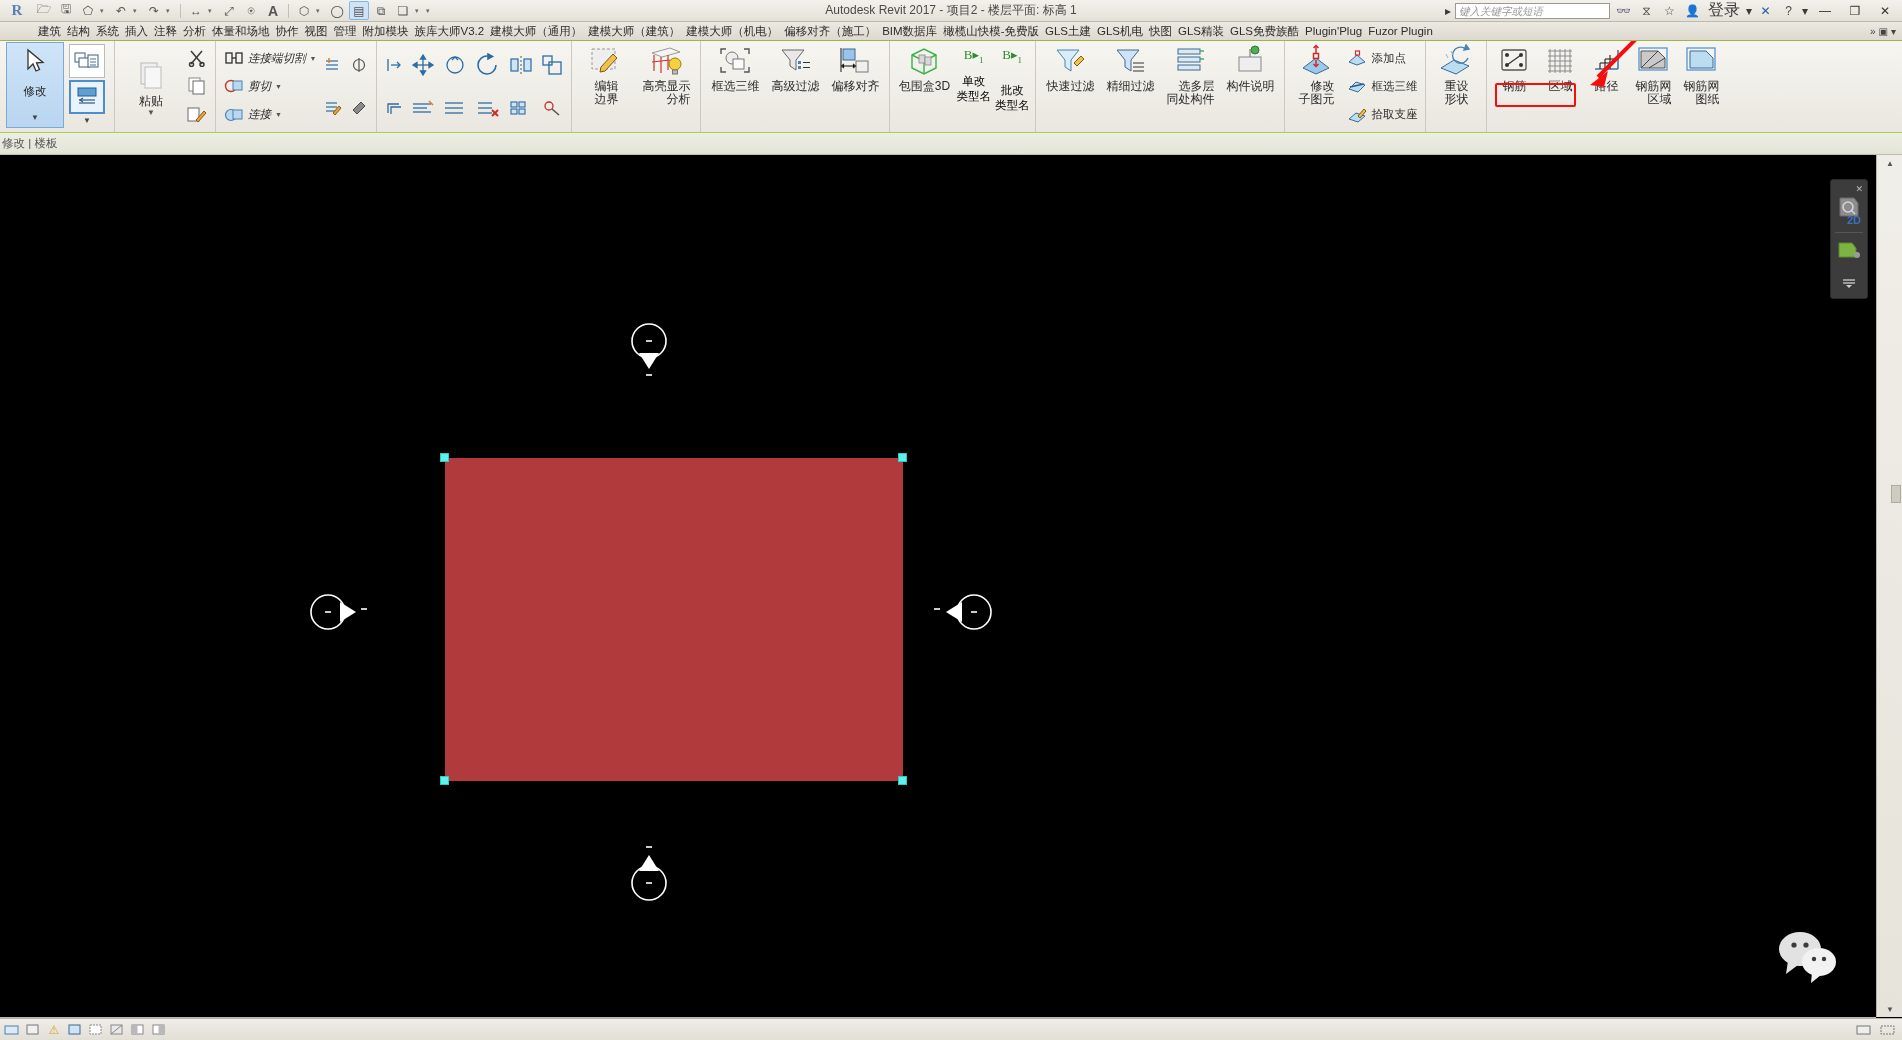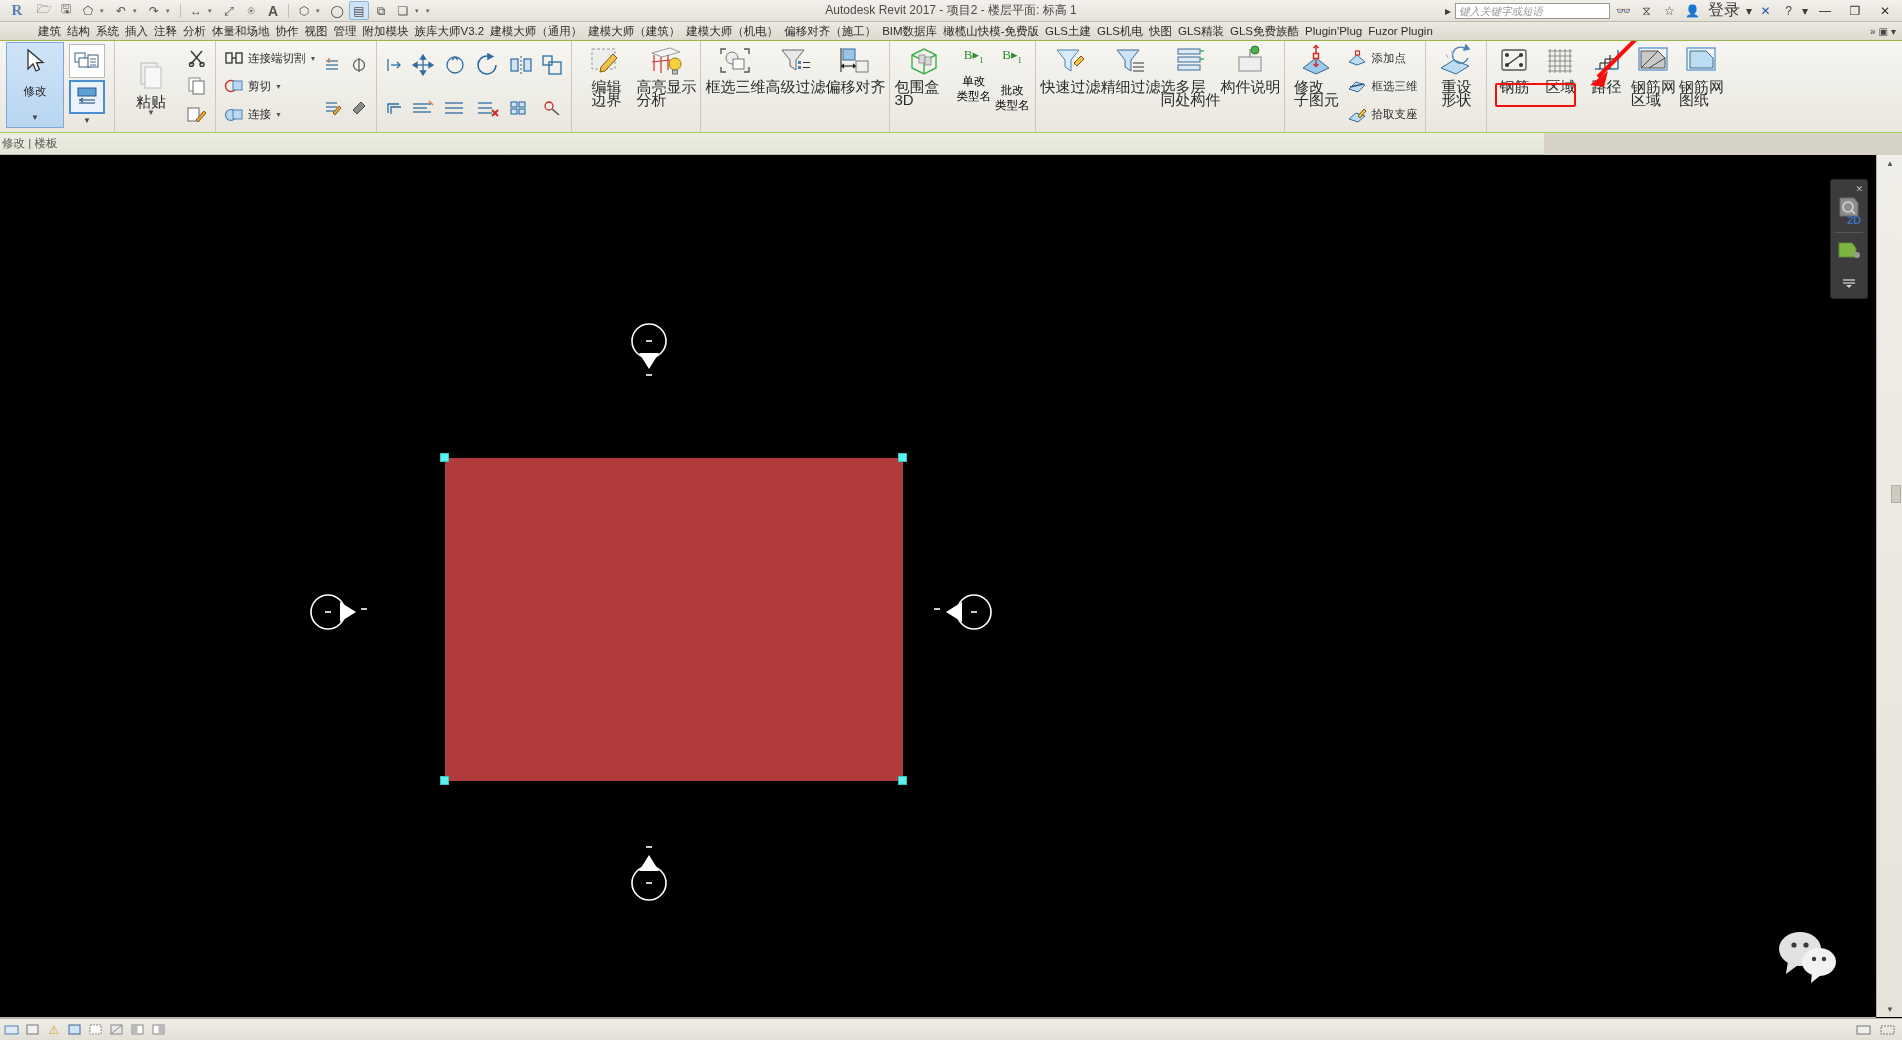--- a/index.html
+++ b/index.html
@@ -57,21 +57,21 @@
     display:flex; align-items:stretch; overflow:hidden;
   }
   .panel{ display:flex; align-items:stretch; border-right:1px solid #cdc9bf;
      padding:0 4px; }
   .pcol{ display:flex; flex-direction:column; align-items:center;
      justify-content:flex-start; padding:3px 2px; }
   .bigbtn{ display:flex; flex-direction:column; align-items:center;
      width:60px; padding-top:2px; }
   .bigbtn .glyph{ height:36px; display:flex; align-items:center;
      justify-content:center;}
-  .bigbtn .lbl{ font-size:15px; color:#2b2b2b; text-align:left;
+  .bigbtn .lbl{ font-size:12px; color:#2b2b2b; text-align:right;
      line-height:13px; margin-top:1px;}
   .smrow{ display:flex; align-items:center; gap:4px; height:23px;
      padding:0 2px; }
   .smrow .lbl{ font-size:11.5px; color:#2b2b2b; }
   .smrow .caret{ font-size:7px; color:#555; }
   .iconbox{ display:flex; align-items:center; justify-content:center; }
 
   .modifybtn{ width:58px; height:86px; margin:1px 0 0 2px;
     background:linear-gradient(#cfe4f8,#b9d5f0); border:1px solid #7fa8d4;
     display:flex; flex-direction:column; align-items:center; padding-top:5px;}
@@ -84,21 +84,21 @@
   .selbox.on{ border:2px solid #4a8ed0; background:#eaf3fc;}
 
   
   .redbox{ position:absolute; left:1495px; top:42px; width:81px; height:24px;
     border:2.5px solid #f40e0e; border-radius:2px; pointer-events:none; }
   .redarrow{ position:absolute; left:1540px; top:-20px; width:120px;
     height:90px; pointer-events:none;}
 
   
   .ctxbar{
-    position:absolute; left:0; top:133px; width:1544px; height:22px;
+    position:absolute; left:0; top:133px; width:1902px; height:22px;
     background:linear-gradient(#eceee2,#e2e5d6);
     border-bottom:1px solid #bdbcae;
     display:flex; align-items:center; font-size:11.5px; color:#555;
     padding-left:2px; gap:5px;
   }
 
   
   .canvaswrap{
     position:absolute; left:0; top:155px; width:1902px; height:885px;
     background:#000;
@@ -308,21 +308,21 @@
           <svg width="20" height="18" viewBox="0 0 20 18">
             <rect x="1" y="2" width="11" height="13" fill="#fff" stroke="#6a6a6a"></rect>
             <path d="M9 14 L17 5 L19 7 L11 16 Z" fill="#e8a33d" stroke="#8a5a14"></path>
             </svg>
           </span>
       </div>
     </div>
   </div>
 
   <div class="panel">
-    <div class="pcol" style="justify-content:space-around;align-items:flex-start;">
+    <div class="pcol" style="justify-content:space-around;align-items:flex-start;font-style:italic;">
       <div class="smrow">
         <span class="iconbox">
           <svg width="20" height="16" viewBox="0 0 20 16">
               <g stroke="#2d2d2d" fill="none" stroke-width="1.3">
             <rect x="2" y="3" width="6" height="10"></rect>
                 <rect x="12" y="3" width="6" height="10"></rect>
             <line x1="8" y1="8" x2="12" y2="8"></line>
               </g>
             </svg>
           </span>

